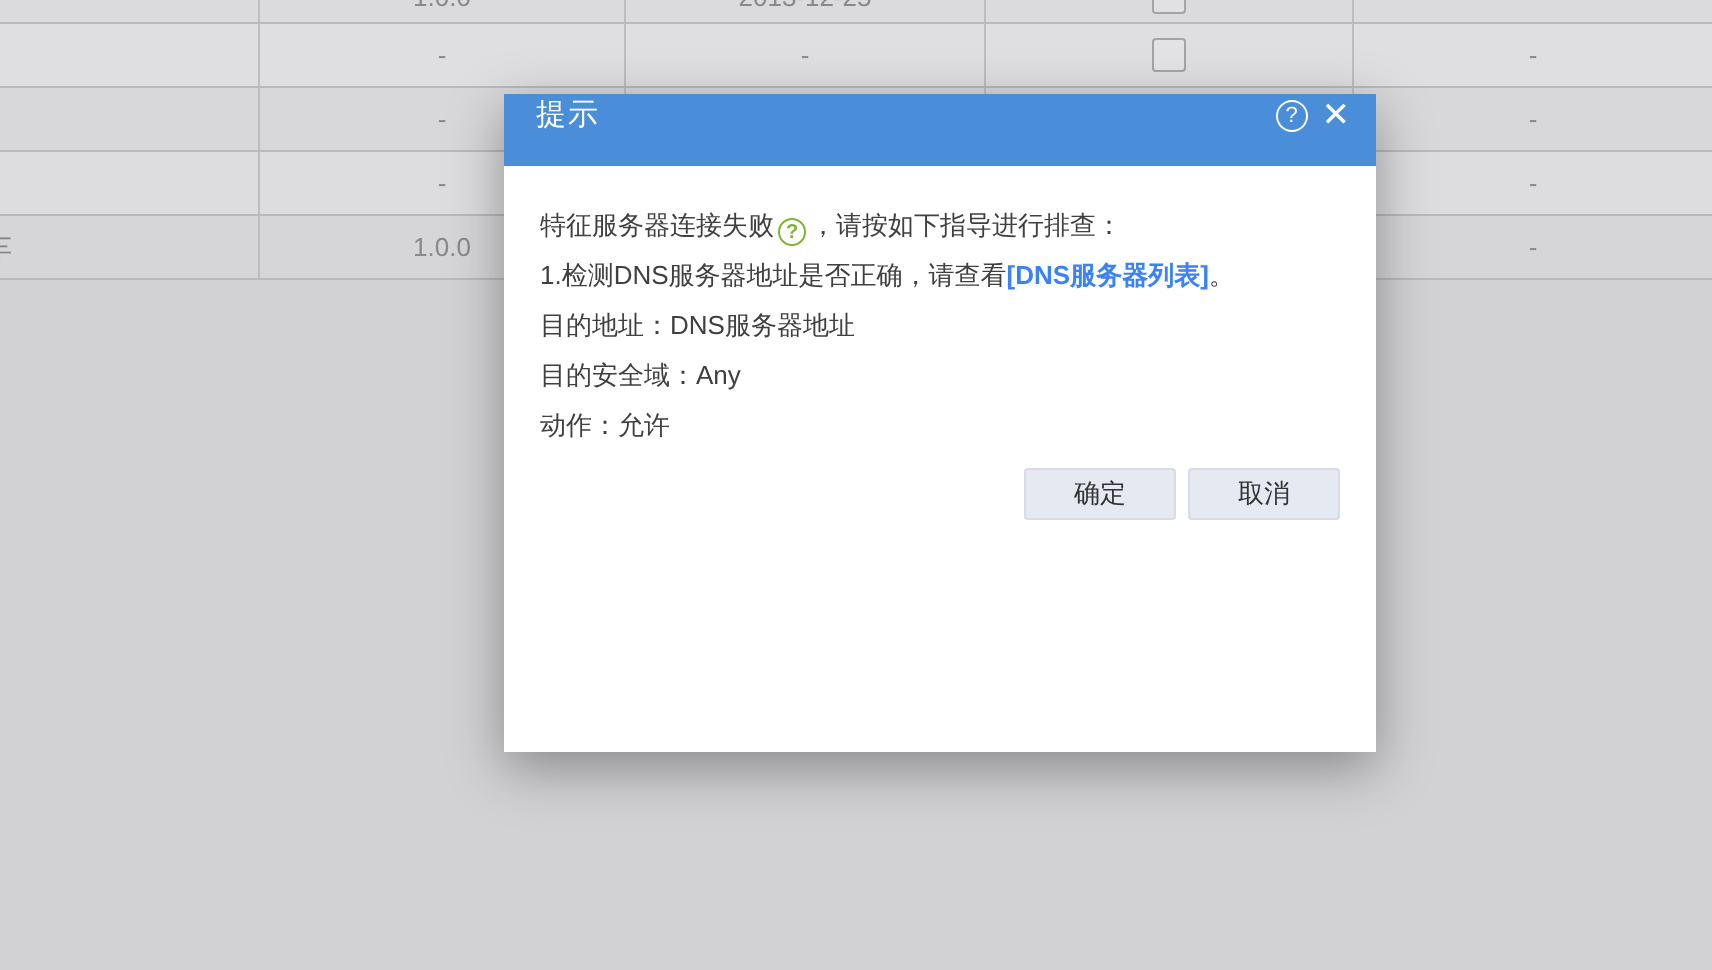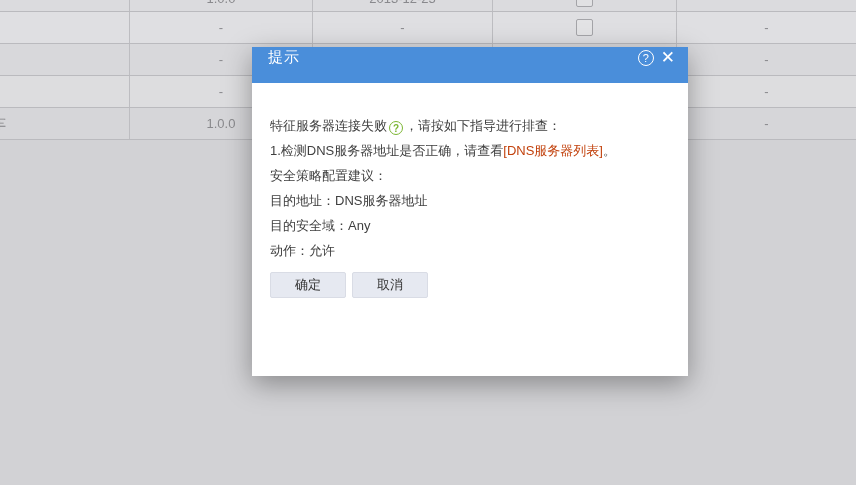--- a/index.html
+++ b/index.html
@@ -39,29 +39,29 @@
             display:flex; flex-direction:column; }
   .dlg-header { height:36px; flex:0 0 36px; background:#4a8eda; display:flex;
                 align-items:center; padding:0 13px 15px 16px; }
   .dlg-title { color:#ffffff; font-size:15px; letter-spacing:1px; }
   .dlg-header-icons { margin-left:auto; display:flex; align-items:center; gap:7px; }
   .hdr-help { width:16px; height:16px; border:1px solid #ffffff; border-radius:50%;
               color:#ffffff; font-size:11px; line-height:14px; text-align:center;
               cursor:pointer; }
   .hdr-close { color:#ffffff; font-size:17px; line-height:17px; cursor:pointer; }
 
-  .dlg-body { flex:1; padding:30px 18px 0 18px; font-size:13px; color:#404040; }
+  .dlg-body { flex:1; padding:17px 18px 0 18px; font-size:13px; color:#404040; }
   .dlg-body p { line-height:25px; white-space:nowrap; }
   .green-help { display:inline-block; width:14px; height:14px; border:1px solid #7cb633;
                 border-radius:50%; color:#7cb633; font-size:10px; font-weight:bold;
                 line-height:13px; text-align:center; vertical-align:-2px; margin:0 2px;
                 cursor:pointer; }
-  .link { color:#c2410c; font-weight:normal; cursor:pointer; }
+  .link { color:#3b82f6; font-weight:bold; cursor:pointer; }
 
-  .btn-row { display:flex; justify-content:flex-start; gap:6px; margin-top:9px; }
+  .btn-row { display:flex; justify-content:flex-end; gap:6px; margin-top:9px; }
   .btn { width:76px; height:26px; background:#e6e9f1; border:1px solid #d9dce5;
          border-radius:2px; font-size:13px; color:#333333; cursor:pointer;
          font-family:inherit; }
 </style>
 </head>
 <body>
 
 <div class="app">
 
   <div class="bg-table">
@@ -164,21 +164,20 @@
         <span class="hdr-close">✕</span>
       </span>
     </div>
 
     <div class="dlg-body">
       <p><span>特征服务器连接失败</span><span class="green-help">?</span><span>，请按如下指导进行排查：</span></p>
 
       <p><span>1.检测DNS服务器地址是否正确，请查看</span><span class="link">[DNS服务器列表]</span><span>。</span></p>
 
 
-      <p>安全策略配置建议：</p>
       <p>目的地址：DNS服务器地址</p>
       <p>目的安全域：Any</p>
       <p>动作：允许</p>
 
       <div class="btn-row">
         <button class="btn">确定</button>
         <button class="btn">取消</button>
       </div>
     </div>
   </div>

